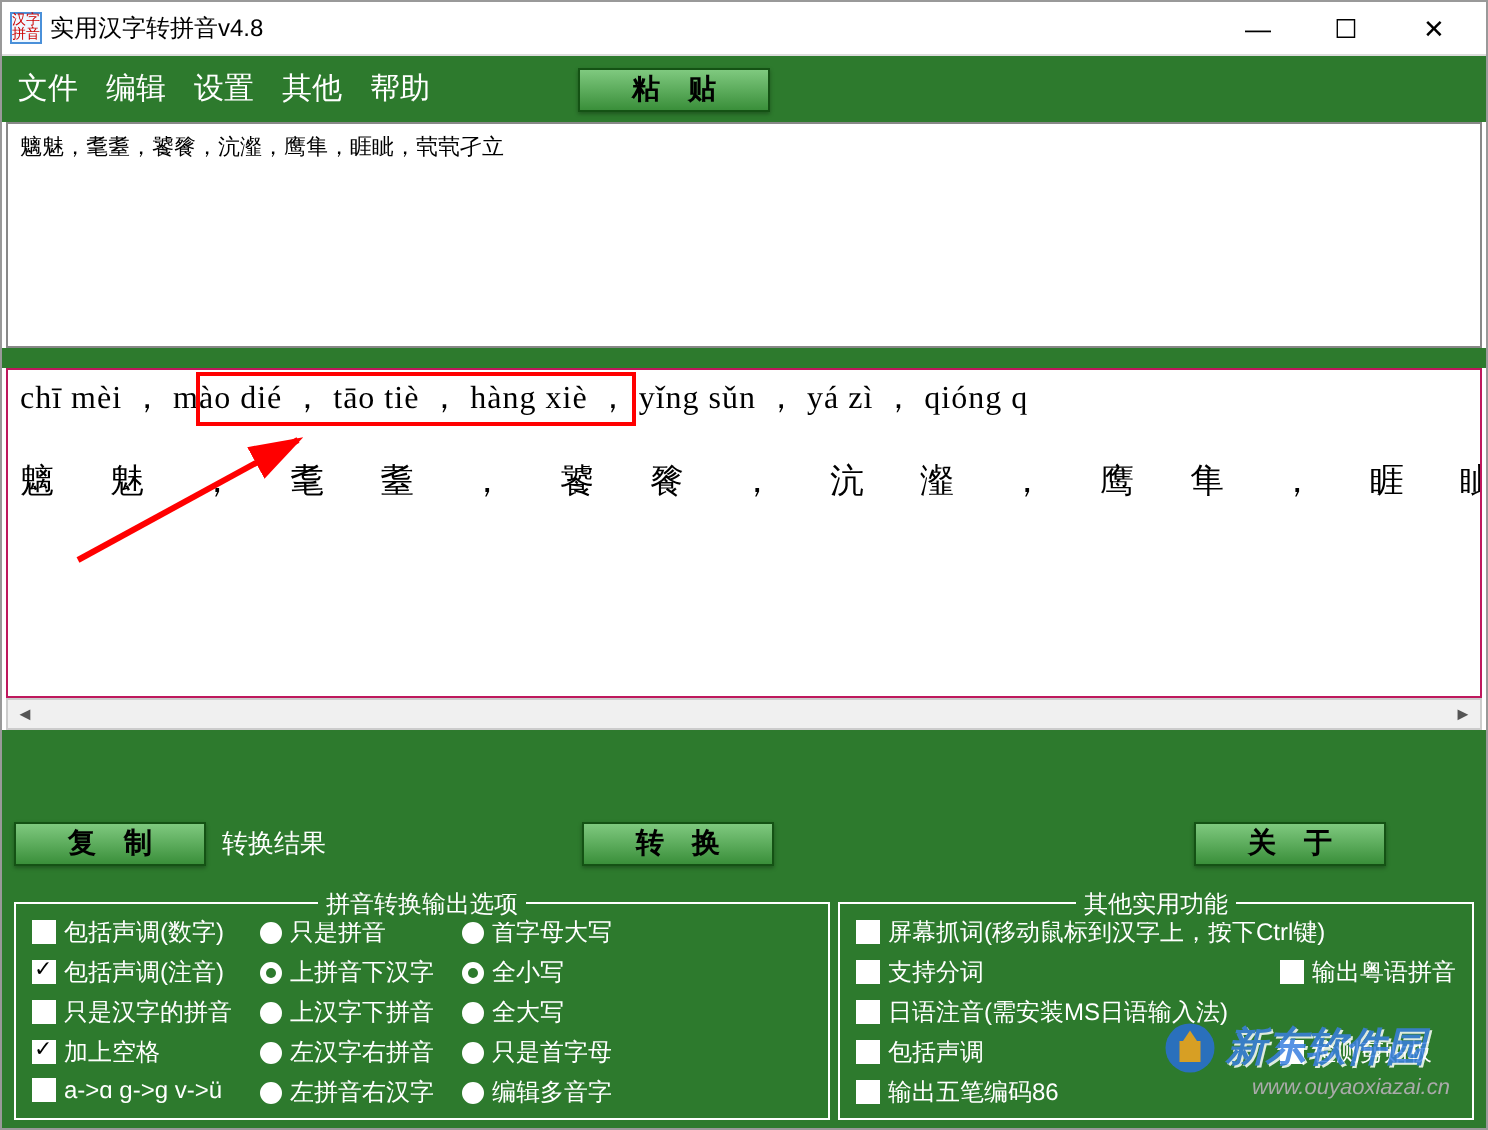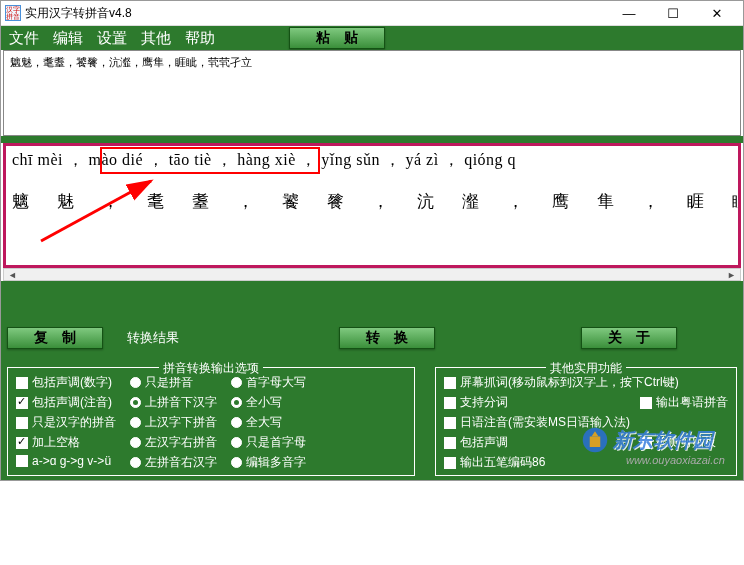--- a/index.html
+++ b/index.html
@@ -1,41 +1,41 @@
 <!DOCTYPE html>
 <html><head>
 <meta charset="utf-8">
 <style>
 * { margin: 0; padding: 0; box-sizing: border-box; }
 body { font-family: "Microsoft YaHei", SimSun, sans-serif; font-size: 12px; background: #fff; }
-.window { width: 744px; height: 481px; border: 1px solid #999; display: flex; flex-direction: column; }
+.window { width: 744px; height: 565px; border: 1px solid #999; display: flex; flex-direction: column; }
 .titlebar { height: 28px; background: #fff; display: flex; align-items: center; padding: 0 4px; border-bottom: 1px solid #ddd; }
 .titlebar .icon { width: 16px; height: 16px; background: #f0f8ff; border: 1px solid #4a90d9; font-size: 7px; line-height: 7px; color: #c00; display: flex; flex-direction: column; align-items: center; justify-content: center; margin-right: 4px; }
 .titlebar .title { flex: 1; font-size: 12px; color: #000; }
 .titlebar .winbtns { display: flex; }
 .titlebar .winbtn { width: 44px; height: 24px; display: flex; align-items: center; justify-content: center; font-family: Arial; font-size: 13px; color: #000; }
 .menubar { height: 34px; background: #2d7a2d; display: flex; align-items: center; padding: 0 8px; gap: 14px; }
 .menubar .mitem { color: #fff; font-size: 15px; cursor: pointer; }
 .menubar .paste-btn { margin-left: 60px; width: 96px; height: 22px; background: linear-gradient(#7fc97f,#3a8f3a); border: 1px solid #145214; color: #000; font-weight: bold; font-size: 14px; letter-spacing: 14px; text-align: center; padding-left: 14px; box-shadow: 0 1px 2px rgba(0,0,0,0.3); }
 .input-pane { height: 117px; background: #fff; border: 1px solid #888; margin: 0 2px; padding: 4px 6px; font-size: 11px; font-family: SimSun, serif; color: #000; overflow: hidden; position: relative; }
 .mid-sep { height: 10px; background: #2d7a2d; }
-.output-pane { height: 170px; background: #fff; border: 3px solid #be185d; margin: 0 2px; padding: 4px 6px; font-family: SimSun, serif; color: #000; overflow: hidden; position: relative; }
+.output-pane { height: 170px; background: #fff; border: 1px solid #be185d; margin: 0 2px; padding: 4px 6px; font-family: SimSun, serif; color: #000; overflow: hidden; position: relative; }
 .pinyin-row { font-size: 16px; letter-spacing: 0.5px; white-space: nowrap; }
 .hanzi-row { font-size: 17px; white-space: nowrap; margin-top: 19px; letter-spacing: 0; }
 .hanzi-row span { margin-right: 28px; }
 .red-box { position: absolute; border: 2px solid #f00; }
 .arrow-svg { position: absolute; }
 .scrollbar { height: 17px; background: #f0f0f0; border: 1px solid #ccc; display: flex; margin: 0 2px; }
 .scrollbar .sb-btn { width: 17px; height: 100%; background: #f0f0f0; display: flex; align-items: center; justify-content: center; font-size: 9px; color: #555; }
 .scrollbar .sb-track { flex: 1; }
 .control-area { flex: 1; background: #2d7a2d; padding: 4px 6px; position: relative; }
-.btn-row { display: flex; align-items: center; gap: 20px; height: 26px; margin-top: 40px; }
+.btn-row { display: flex; align-items: center; gap: 4px; height: 26px; margin-top: 40px; }
 .gbtn { width: 96px; height: 22px; background: linear-gradient(#7fc97f,#3a8f3a); border: 1px solid #145214; color: #000; font-weight: bold; font-size: 14px; letter-spacing: 14px; text-align: center; padding-left: 14px; box-shadow: 0 1px 2px rgba(0,0,0,0.3); }
 .result-label { color: #fff; font-size: 13px; margin-left: 4px; }
-.fieldsets { display: flex; gap: 20px; margin-top: 16px; }
+.fieldsets { display: flex; gap: 4px; margin-top: 16px; }
 .fieldset { border: 1px solid #fff; position: relative; padding: 6px 8px 4px; }
 .fieldset .legend { position: absolute; top: -8px; left: 50%; transform: translateX(-50%); background: #2d7a2d; color: #fff; padding: 0 4px; font-size: 12px; white-space: nowrap; }
 .opt-cols { display: flex; gap: 14px; }
 .opt-col { display: flex; flex-direction: column; gap: 3px; }
 .opt { display: flex; align-items: center; gap: 4px; color: #fff; font-size: 12px; white-space: nowrap; }
 .opt input { width: 12px; height: 12px; }
 .opt input[type=radio] { appearance: none; width: 11px; height: 11px; border-radius: 50%; border: 1px solid #fff; background: #fff; position: relative; }
 .opt input[type=radio]:checked::after { content: ""; position: absolute; top: 2px; left: 2px; width: 5px; height: 5px; border-radius: 50%; background: #2d7a2d; }
 .opt input[type=checkbox] { appearance: none; width: 12px; height: 12px; border: 1px solid #fff; background: #fff; position: relative; }
 .opt input[type=checkbox]:checked::after { content: "✓"; position: absolute; top: -3px; left: 0; font-size: 11px; color: #000; }

